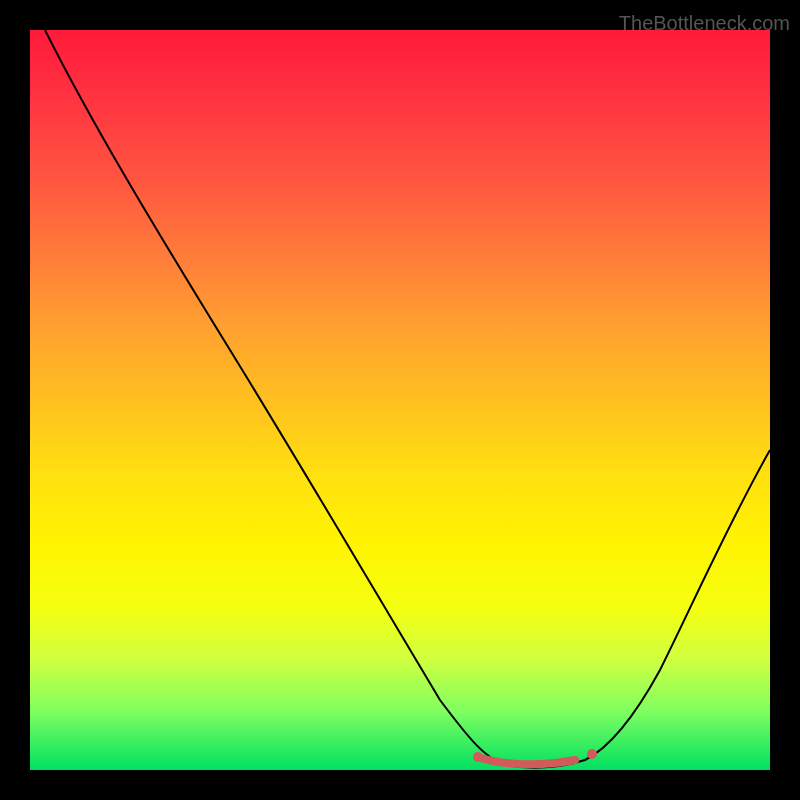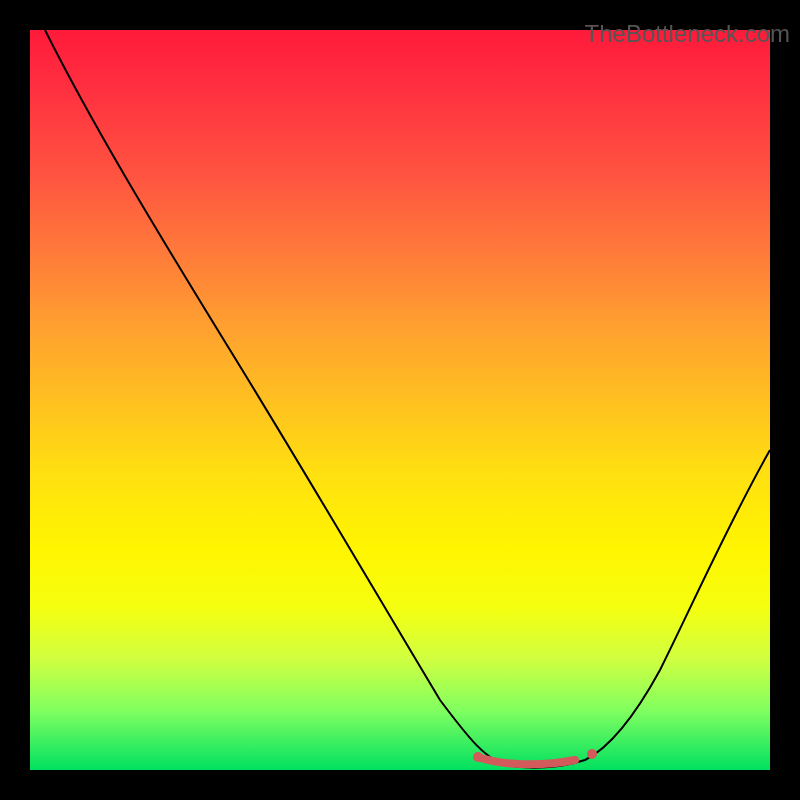--- a/index.html
+++ b/index.html
@@ -5,24 +5,24 @@
   * { margin: 0; padding: 0; box-sizing: border-box; }
   body {
     width: 800px;
     height: 800px;
     background: #000;
     position: relative;
     font-family: Arial, sans-serif;
   }
   .watermark {
     position: absolute;
-    top: 20px;
+    top: 12px;
     right: 10px;
     color: #555;
-    font-size: 24px;
+    font-size: 20px;
     font-weight: normal;
     z-index: 10;
   }
   .plot-area {
     position: absolute;
     top: 30px;
     left: 30px;
     width: 740px;
     height: 740px;
     background: linear-gradient(to bottom,

